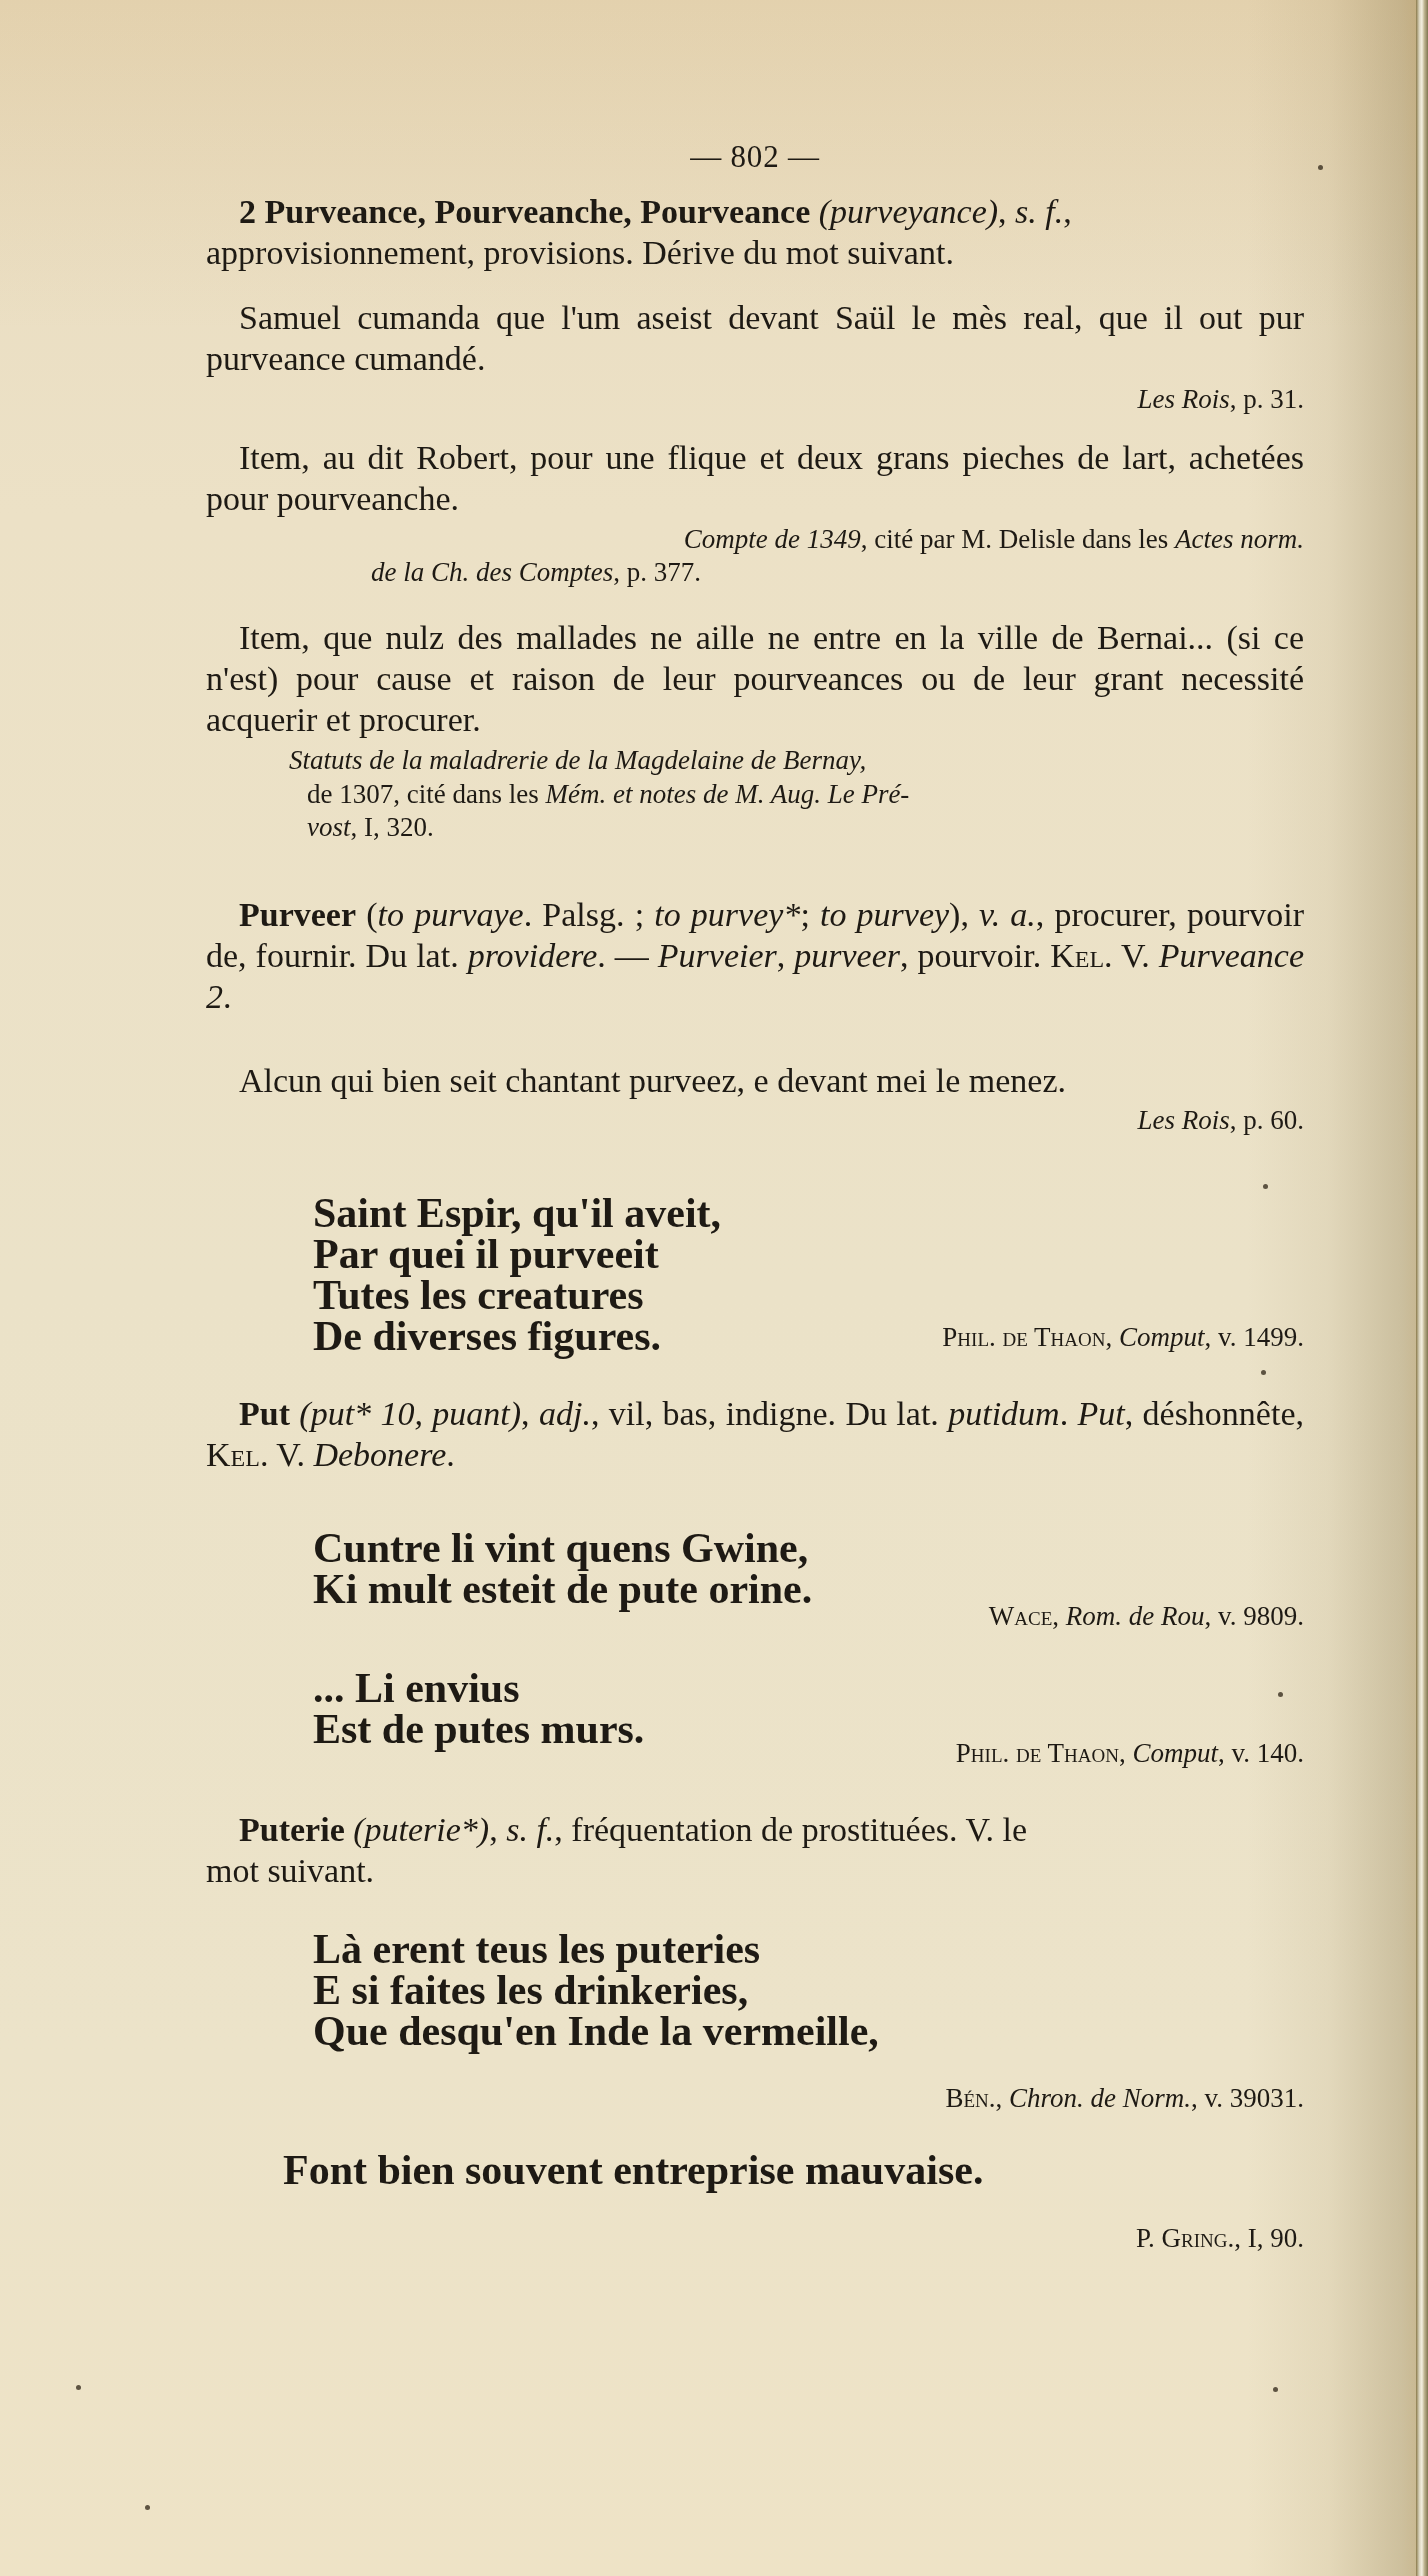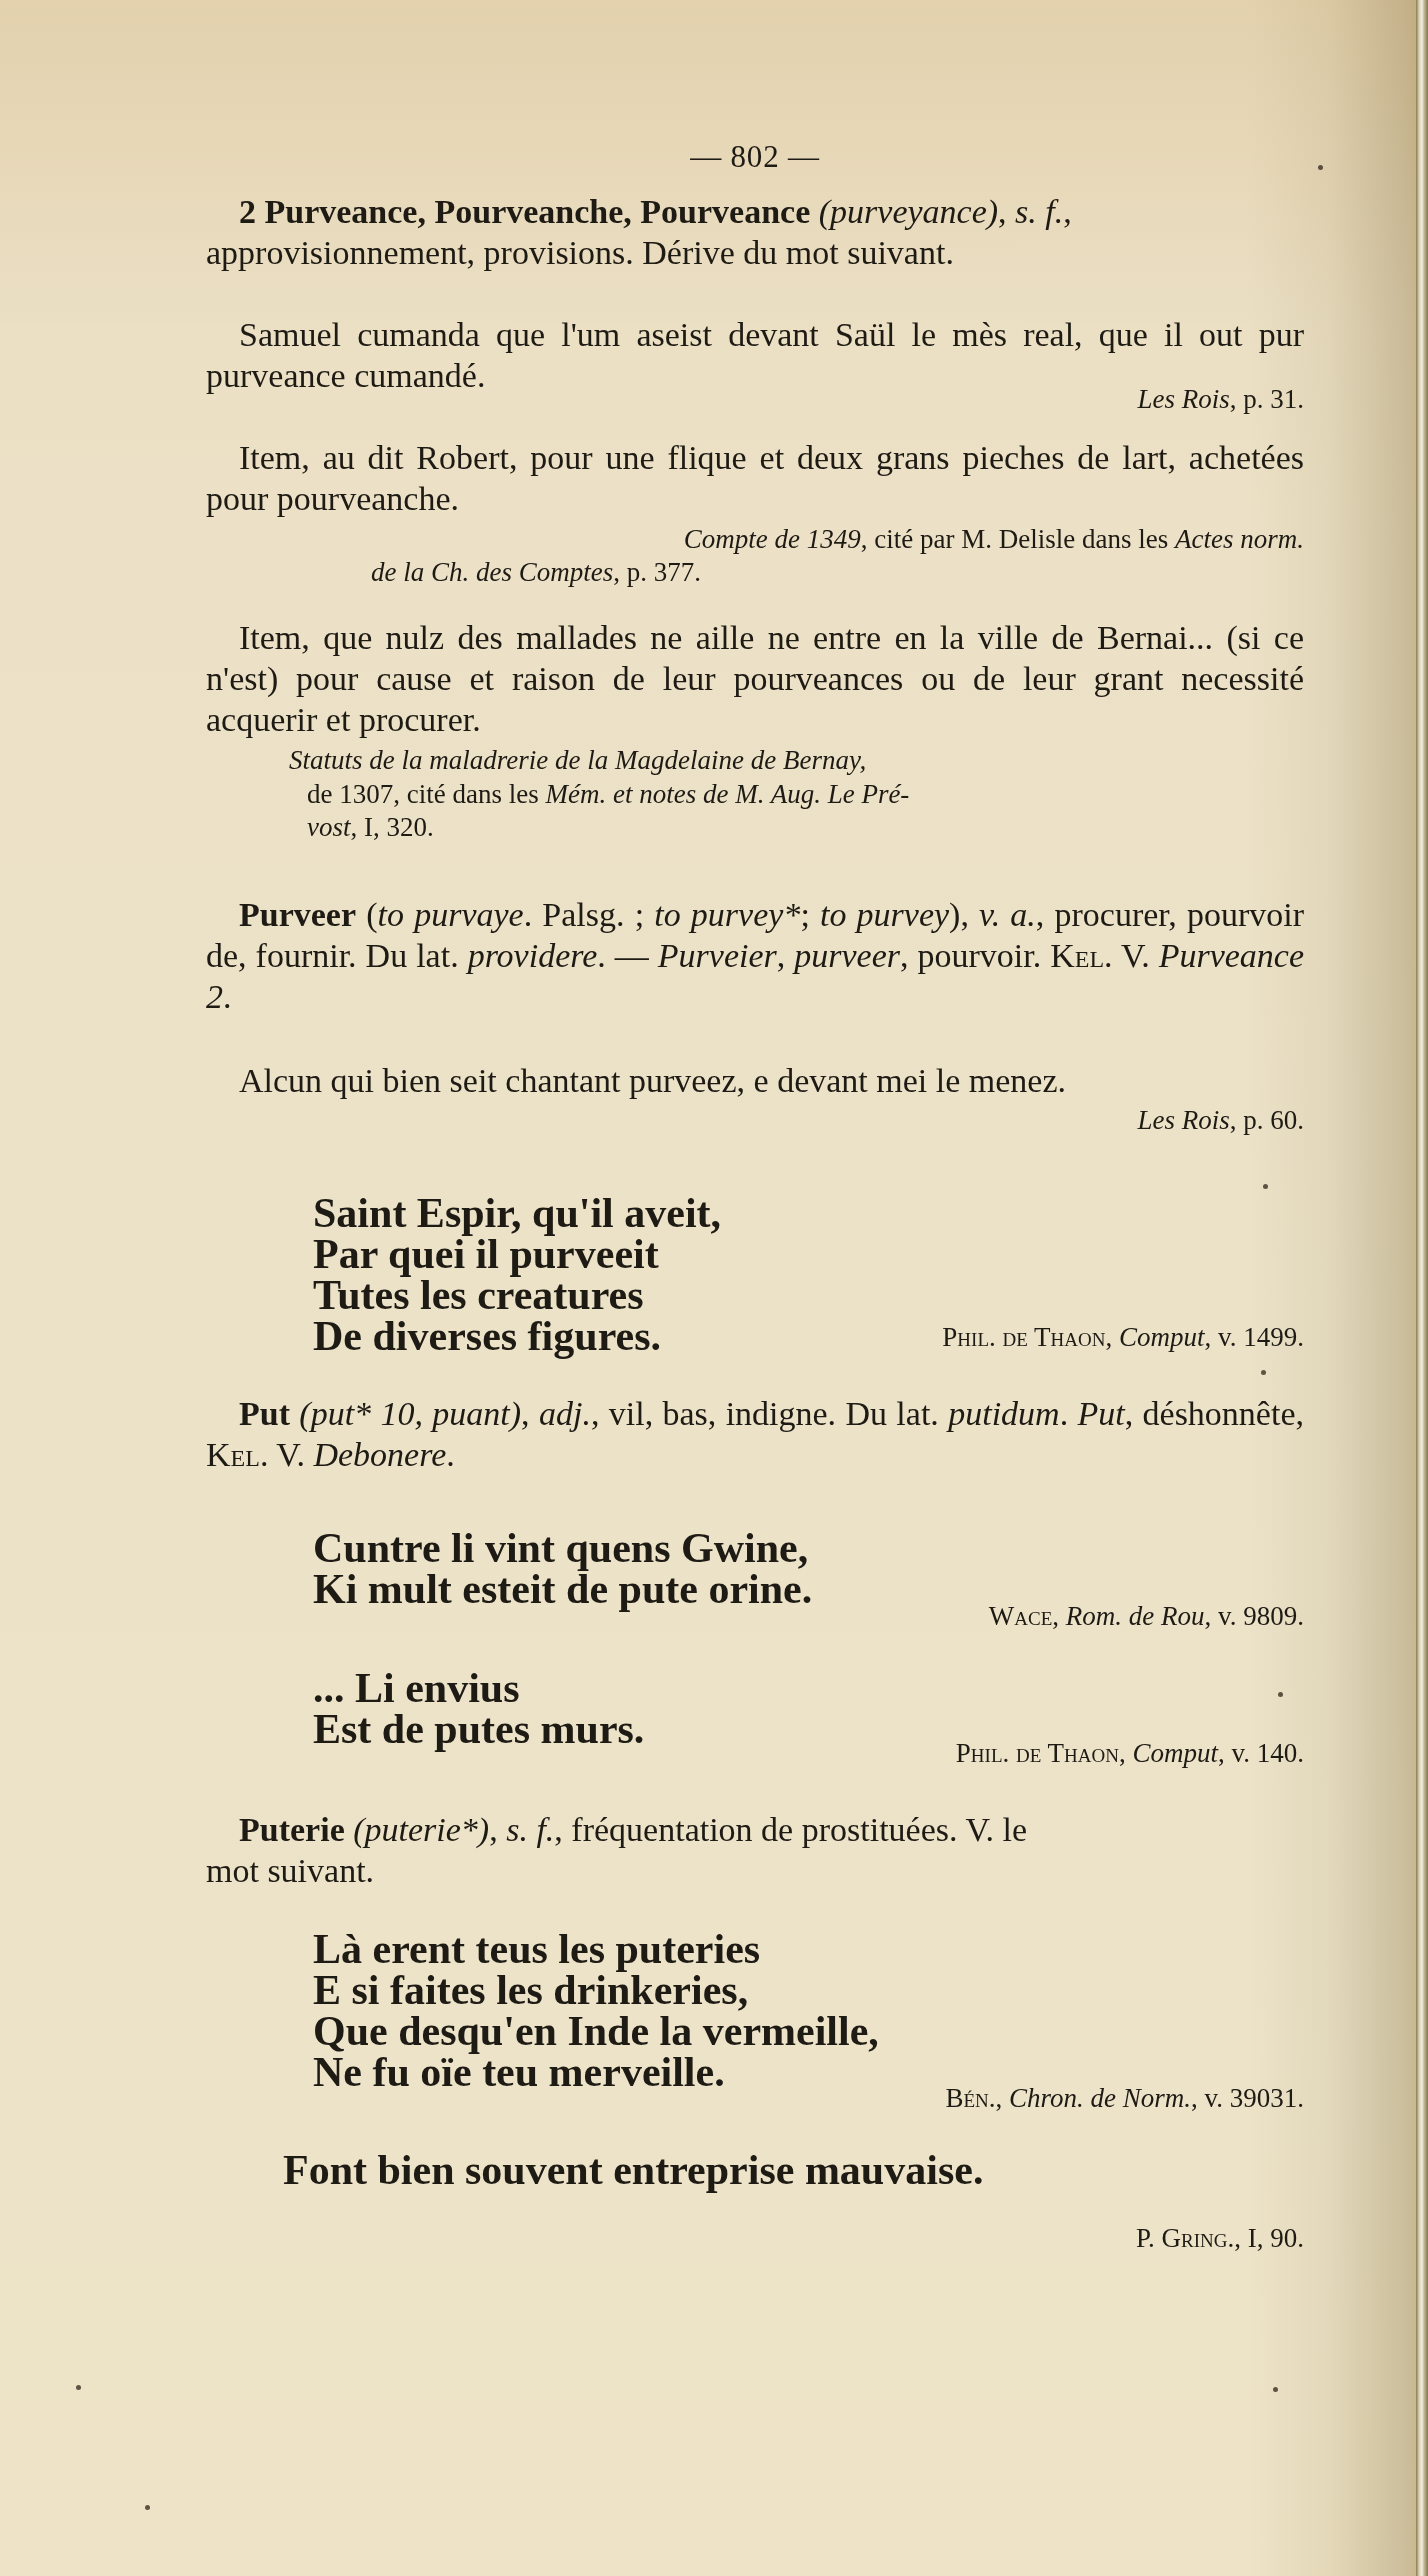--- a/index.html
+++ b/index.html
@@ -99,21 +99,21 @@
 <div class="page-shade"></div>
 <div class="binding-edge"></div>
 
 <div class="content">
 
   <div class="folio">— 802 —</div>
 
   <section>
     <p class="entry-p indent" style="top:191px;"><span class="hw">2</span> <span class="hw">Purveance, Pourveanche, Pourveance</span> <span class="it">(purveyance)</span>, <span class="it">s. f.</span><span>,</span><br><span>approvisionnement, provisions. Dérive du mot suivant.</span></p>
 
-    <p class="entry-p indent" style="top:297px;margin-top:17px;">Samuel cumanda que l'um aseist devant Saül le mès real, que il out pur purveance cumandé.</p>
+    <p class="entry-p indent" style="top:297px;">Samuel cumanda que l'um aseist devant Saül le mès real, que il out pur purveance cumandé.</p>
     <p class="cite" style="top:383px;"><span class="it">Les Rois</span><span>, p. 31.</span></p>
 
     <p class="entry-p indent" style="top:437px;">Item, au dit Robert, pour une flique et deux grans pieches de lart, achetées pour pourveanche.</p>
     <p class="cite" style="top:523px;"><span class="it">Compte de 1349</span><span>, cité par M. Delisle dans les </span><span class="it">Actes norm.</span></p>
     <p class="cite left" style="top:556px; left:165px;"><span class="it">de la Ch. des Comptes</span><span>, p. 377.</span></p>
 
     <p class="entry-p indent" style="top:617px;">Item, que nulz des mallades ne aille ne entre en la ville de Bernai... (si ce n'est) pour cause et raison de leur pourveances ou de leur grant necessité acquerir et procurer.</p>
     <p class="cite left" style="top:744px; left:83px;"><span class="it">Statuts de la maladrerie de la Magdelaine de Bernay,</span></p>
     <p class="cite left" style="top:778px; left:101px;"><span>de 1307, cité dans les </span><span class="it">Mém. et notes de M. Aug. Le Pré-</span></p>
     <p class="cite left" style="top:811px; left:101px;text-align:right;"><span class="it">vost</span><span>, I, 320.</span></p>
@@ -150,21 +150,20 @@
     <p class="cite" style="top:1737px;"><span class="sc">Phil. de Thaon</span>, <span class="it">Comput</span><span>, v. 140.</span></p>
   </section>
 
   <section>
     <p class="entry-p indent" style="top:1809px;"><span class="hw">Puterie</span> <span class="it">(puterie*)</span>, <span class="it">s. f.</span><span>, fréquentation de prostituées. V. le</span><br><span>mot suivant.</span></p>
 
     <div class="verse" style="top:1913px; left:91px;">
       <div>Là erent teus les puteries</div>
       <div>E si faites les drinkeries,</div>
       <div>Que desqu'en Inde la vermeille,</div>
-      <div>Ne fu oïe teu merveille.</div>
     </div>
     <p class="cite" style="top:2082px;"><span class="sc">Bén.</span>, <span class="it">Chron. de Norm.</span><span>, v. 39031.</span></p>
 
     <div class="verse" style="top:2134px; left:61px;">
       <div>Font bien souvent entreprise mauvaise.</div>
     </div>
     <p class="cite" style="top:2222px;"><span class="sc">P. Gring.</span><span>, I, 90.</span></p>
   </section>
 </div>
 

